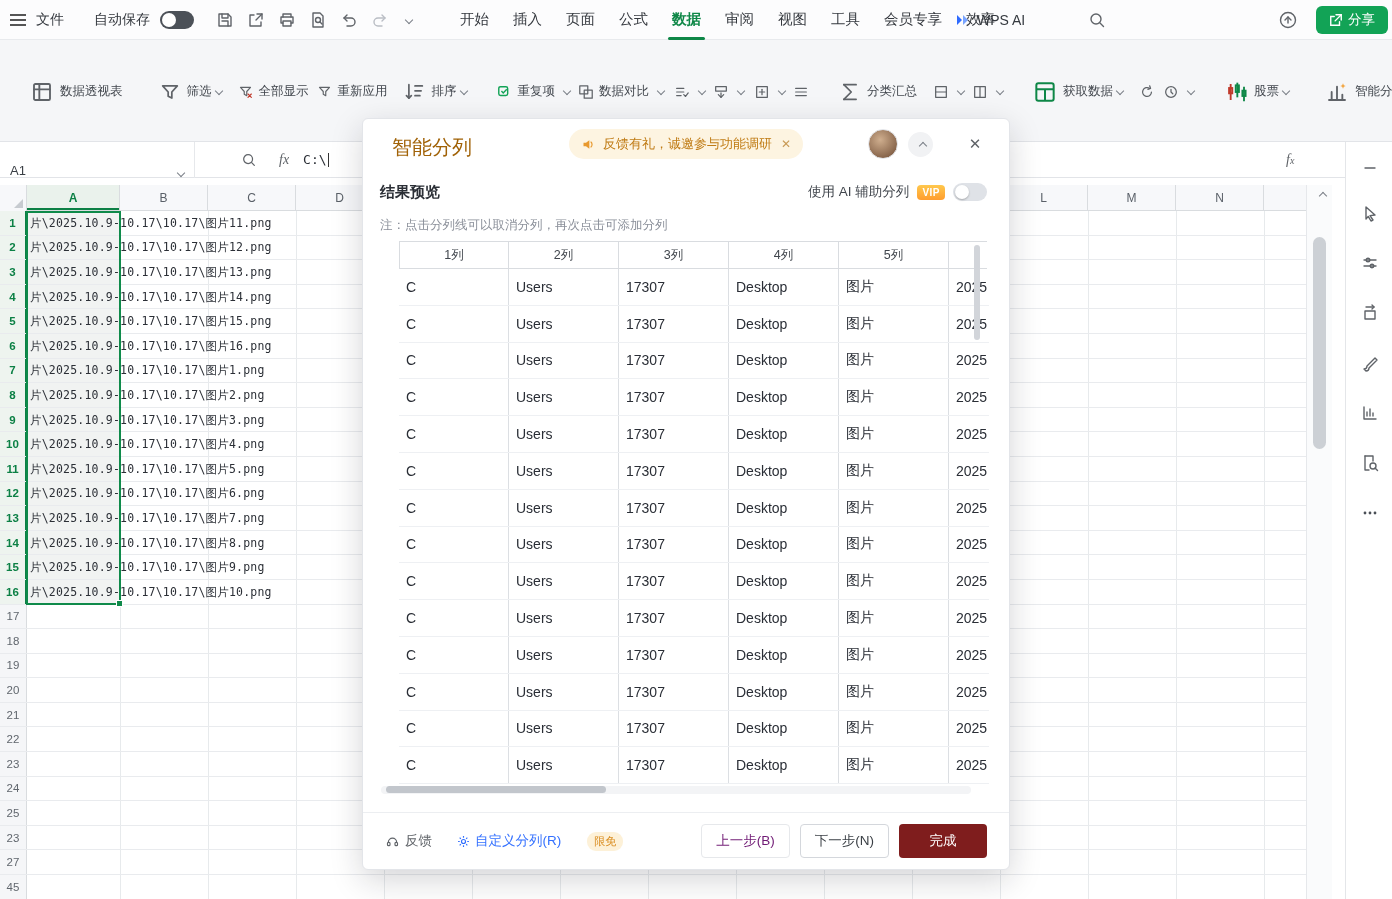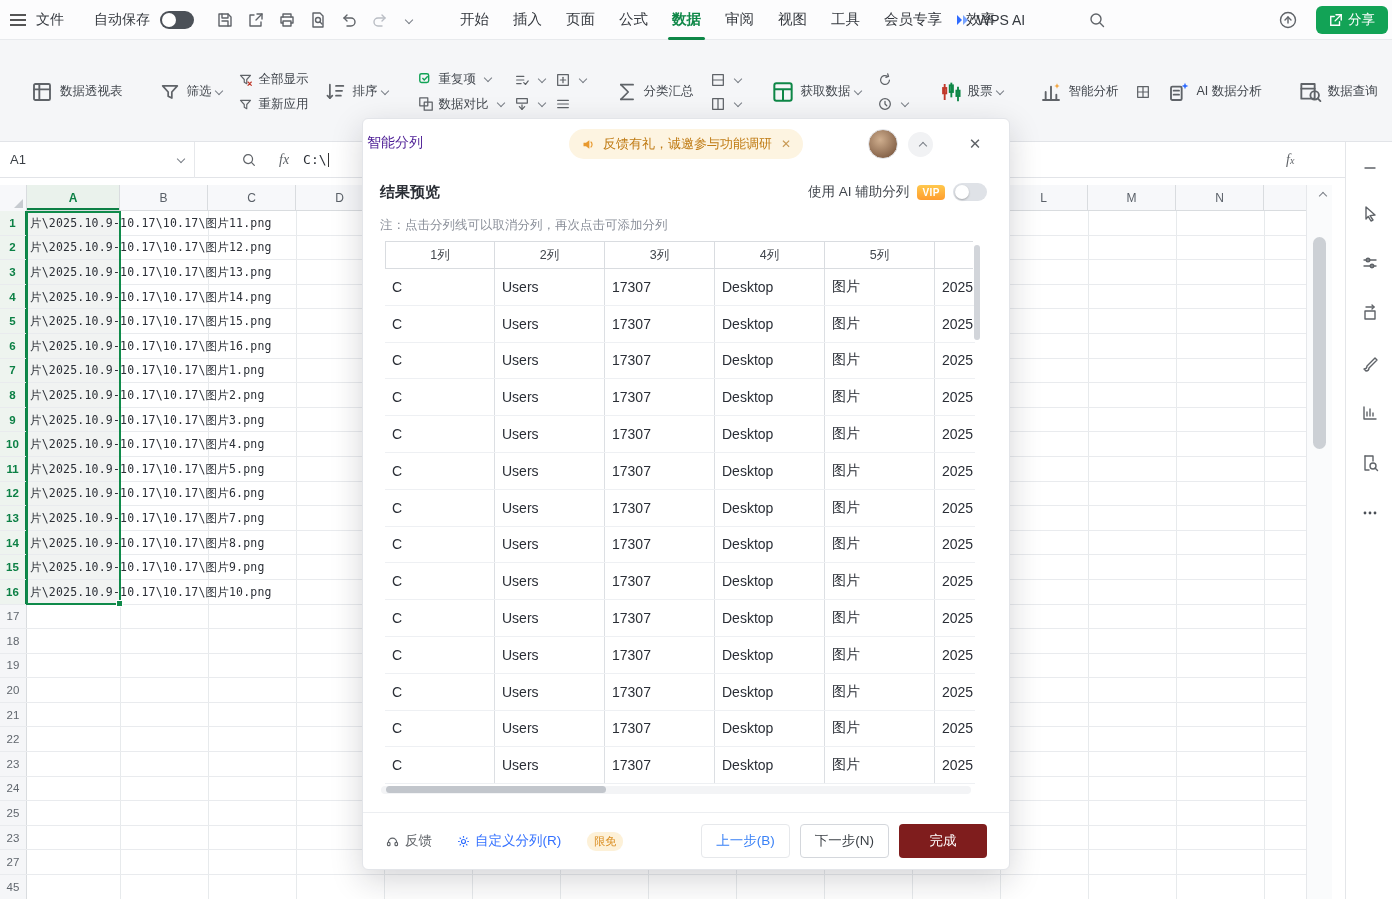--- a/index.html
+++ b/index.html
@@ -25,27 +25,27 @@
   .tab.active{color:#0e8747;font-weight:700}
   .tab.active::after{content:'';position:absolute;left:8px;right:8px;bottom:0;height:3px;background:#0e8747;border-radius:2px}
   .share-btn{display:flex;align-items:center;gap:5px;background:#12a356;color:#fff;height:28px;padding:0 13px;border-radius:6px;font-size:13.5px}
 
   
   #ribbon{position:absolute;left:0;top:40px;width:1392px;height:102px;background:#f5f6f8;border-bottom:1px solid #e2e4e8;z-index:5;display:flex;align-items:stretch;padding:8px 0 6px 14px}
   .rgroup{display:flex;align-items:center;gap:10px;padding:0 10px}
   .rdiv{width:1px;background:#e0e2e6;margin:6px 2px}
   .bigbtn{display:flex;flex-direction:row;align-items:center;justify-content:center;gap:6px;min-width:62px;padding:4px 6px;border-radius:4px}
   .bigbtn .lbl{font-size:12.5px;color:#41464d;white-space:nowrap;display:flex;align-items:center}
-  .smallcol{display:flex;flex-direction:column;justify-content:center;gap:8px}
+  .smallcol{display:flex;flex-direction:row;justify-content:center;gap:8px}
   .smallbtn{display:flex;align-items:center;gap:5px;font-size:12.5px;color:#41464d;white-space:nowrap}
   .miniic{width:16px;height:16px;display:flex;align-items:center;justify-content:center}
 
   
   #fbar{position:absolute;left:0;top:142px;width:1345px;height:36px;background:#fff;border-bottom:1px solid #e2e4e8;display:flex;align-items:center;z-index:4}
-  #namebox{width:195px;height:36px;display:flex;align-items:center;padding:0 10px;border-right:1px solid #e6e8eb;color:#3a3f45;font-size:13px}
+  #namebox{width:195px;height:36px;display:flex;align-items:flex-end;padding:0 10px;border-right:1px solid #e6e8eb;color:#3a3f45;font-size:13px}
   #namebox .chev{margin-left:auto}
   .fx-it{font-style:italic;font-family:"Liberation Serif","DejaVu Serif",serif;color:#5f6368;font-size:14px}
   #fvalue{font-size:13px;color:#2b2f36;margin-left:14px;font-family:"DejaVu Sans Mono",monospace}
   .cursorbar{display:inline-block;width:1px;height:14px;background:#333;vertical-align:middle;margin-left:1px}
 
   
   #colhdrs{position:absolute;left:0;top:185px;width:1306px;height:26px;display:flex;z-index:1;background:#f7f8fa;border-bottom:1px solid #d9dcdf}
   #corner{width:27px;height:26px;border-right:1px solid #d9dcdf;position:relative;background:#f7f8fa}
   #corner::after{content:'';position:absolute;right:3px;bottom:3px;border-left:9px solid transparent;border-bottom:9px solid #c7cbd0}
   .chdr{width:88px;display:flex;align-items:center;justify-content:center;font-size:12px;color:#5a6068;border-right:1px solid #d9dcdf;background:#f7f8fa}
@@ -65,49 +65,49 @@
   #vscroll{position:absolute;left:1306px;top:185px;width:26px;height:714px;background:#fafbfc;border-left:1px solid #e6e8eb;z-index:1}
   #vscroll .thumb{position:absolute;left:6px;top:52px;width:13px;height:212px;background:#ccd0d5;border-radius:7px}
   #vscroll .arrow{position:absolute;left:9px;top:8px}
 
   
   #rtool{position:absolute;left:1345px;top:142px;width:47px;height:757px;background:#fff;border-left:1px solid #e4e6e9;z-index:6}
   .rt-btn{position:absolute;left:8px;width:31px;height:31px;display:flex;align-items:center;justify-content:center;border-radius:4px;color:#4a4f56}
 
   
   #dlg{position:absolute;left:362px;top:118px;width:648px;height:752px;background:#fff;border:1px solid #e3e5e9;border-radius:6px;box-shadow:0 10px 32px rgba(20,24,31,.18);z-index:30}
-  #dlg-title{position:absolute;left:4px;top:15px;font-size:14px;color:#4c1d95}
+  #dlg-title{position:absolute;left:29px;top:15px;font-size:20px;color:#a16207}
   #banner{position:absolute;left:206px;top:10px;height:30px;background:#fdf4e1;border-radius:15px;display:flex;align-items:center;gap:7px;padding:0 12px;color:#c07c16;font-size:13px}
   #banner .bx{color:#c99a55;font-size:12px;margin-left:2px}
   #avatar{position:absolute;left:505px;top:10px;width:30px;height:30px;border-radius:50%;background:radial-gradient(circle at 40% 35%,#cfae8e,#6d4a32);border:1px solid #e2e4e8}
   #collapse{position:absolute;left:545px;top:13px;width:25px;height:25px;border-radius:50%;background:#f1f2f4;display:flex;align-items:center;justify-content:center}
   #dlg-close{position:absolute;left:600px;top:13px;width:24px;height:24px;display:flex;align-items:center;justify-content:center;color:#5f6368;font-size:15px}
   #preview-lb{position:absolute;left:17px;top:64px;font-size:15px;font-weight:700;color:#2b2f36}
   #ai-row{position:absolute;right:22px;top:64px;display:flex;align-items:center;gap:8px}
   #ai-row .txt{font-size:13.5px;color:#41464d}
   .vip{background:linear-gradient(180deg,#ffc84d,#ff9d2e);color:#fff;font-weight:700;font-size:10px;padding:2px 5px;border-radius:4px;letter-spacing:.5px}
   #note{position:absolute;left:17px;top:98px;font-size:12.5px;color:#8a8f99}
-  #ptable{position:absolute;left:22px;top:122px;width:590px;height:543px;overflow:hidden}
+  #ptable{position:absolute;left:36px;top:122px;width:590px;height:543px;overflow:hidden}
   .pthead{display:flex;height:28px}
   .pthcell{width:110px;border:1px solid #d9dce0;border-left:none;display:flex;align-items:center;justify-content:center;font-size:12.5px;color:#41464d;background:#fff}
   .pthcell:first-child{border-left:1px solid #d9dce0}
   .pthcell.partial{width:38px;border-right:none}
   .ptrow{display:flex;height:36.8px;border-bottom:1px solid #eef0f3}
   .ptcell{width:110px;border-right:1px solid #dcdfe3;display:flex;align-items:center;padding-left:7px;font-size:14px;color:#2a2e36;overflow:hidden;white-space:nowrap}
   .ptcell.last{width:38px;border-right:none}
   #pt-vscroll{position:absolute;left:610px;top:124px;width:8px;height:540px}
   #pt-vscroll .thumb{position:absolute;left:1px;top:2px;width:6px;height:95px;background:#d2d5da;border-radius:3px}
   #pt-hscroll{position:absolute;left:18px;top:667px;width:590px;height:8px;background:#f3f4f6;border-radius:4px}
   #pt-hscroll .thumb{position:absolute;left:5px;top:0;width:220px;height:7px;background:#c2c6cc;border-radius:4px}
   #dlg-footer{position:absolute;left:0;bottom:0;width:100%;height:57px;border-top:1px solid #eceef1;display:flex;align-items:center;padding:0 22px;gap:10px}
   #fb{display:flex;align-items:center;gap:5px;color:#5f6368;font-size:13.5px}
   #custom{display:flex;align-items:center;gap:4px;color:#3370ff;font-size:13.5px;margin-left:14px}
   .free{background:#fdf1d8;color:#d98c1f;font-size:11px;padding:2px 7px;border-radius:9px;margin-left:16px}
   .btn{height:34px;min-width:88px;border-radius:4px;display:flex;align-items:center;justify-content:center;font-size:13.5px;padding:0 14px}
-  .btn.disabled{border:1px solid #e6e8eb;color:#3b82f6;background:#fff}
+  .btn.disabled{border:1px solid #e6e8eb;color:#701a75;background:#fff}
   .btn.normal{border:1px solid #d4d7dc;color:#3a3f45;background:#fff}
   .btn.primary{background:#7f1d1d;color:#fff}
   #dlg-footer .spacer{flex:1}
 </style>
 </head>
 <body>
 
 <div id="topbar">
   <div class="abs" style="left:10px">
       <span class="hamb"></span>

